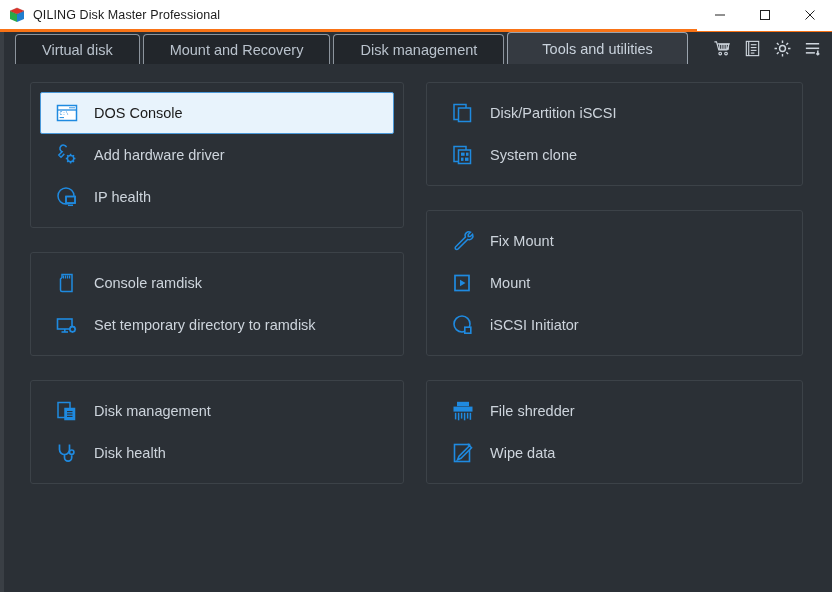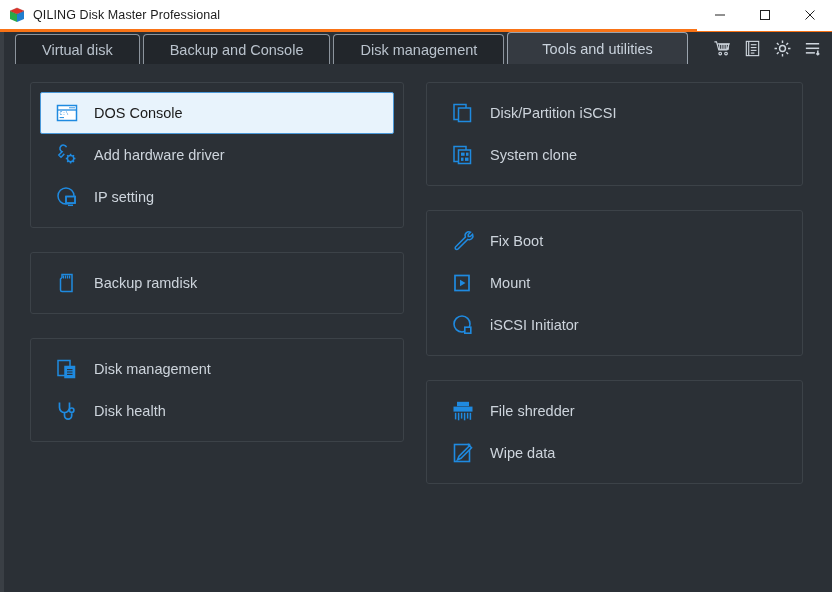--- a/index.html
+++ b/index.html
@@ -203,21 +203,21 @@
       </div>
     </div>
   </div>
 
   <div class="tabbar">
     <div class="tabs">
       <div class="tab">
         <span>Virtual disk</span>
       </div>
       <div class="tab">
-        <span>Backup and Console</span>
+        <span>Mount and Recovery</span>
       </div>
       <div class="tab">
         <span>Disk management</span>
       </div>
       <div class="tab active tab-tools">
         <span>Tools and utilities</span>
       </div>
     </div>
 
     <div class="toolbar-icons">
@@ -302,39 +302,51 @@
 
         <div class="item">
           <span class="ico">
             <svg width="24" height="24" viewBox="0 0 24 24" fill="none" stroke="#1f8ae0" stroke-width="1.5">
               <circle cx="11" cy="11" r="8"></circle>
               <rect x="11" y="11.5" width="9" height="6.6" fill="#2b3036"></rect>
               <rect x="11" y="11.5" width="9" height="6.6"></rect>
               <line x1="13" y1="20.3" x2="18" y2="20.3"></line>
             </svg>
           </span>
-          <span class="item-label">IP setting</span>
+          <span class="item-label">IP health</span>
         </div>
       </div>
 
       <div class="group">
         <div class="item">
           <span class="ico">
             <svg width="24" height="24" viewBox="0 0 24 24" fill="none" stroke="#1f8ae0" stroke-width="1.5">
               <path d="M7 3.5h10v17H7a1.5 1.5 0 0 1-1.5-1.5V8l1.5-1.5z"></path>
               <line x1="8.6" y1="4.6" x2="8.6" y2="7.6" stroke-width="1.2"></line>
               <line x1="10.6" y1="4.6" x2="10.6" y2="7.6" stroke-width="1.2"></line>
               <line x1="12.6" y1="4.6" x2="12.6" y2="7.6" stroke-width="1.2"></line>
               <line x1="14.6" y1="4.6" x2="14.6" y2="7.6" stroke-width="1.2"></line>
             </svg>
           </span>
-          <span class="item-label">Backup ramdisk</span>
-        </div>
-
-
+          <span class="item-label">Console ramdisk</span>
+        </div>
+
+
+        <div class="item">
+          <span class="ico">
+            <svg width="24" height="24" viewBox="0 0 24 24" fill="none" stroke="#1f8ae0" stroke-width="1.6">
+              <rect x="2.5" y="6" width="14.5" height="10"></rect>
+              <line x1="6.5" y1="19" x2="13" y2="19"></line>
+              <line x1="9.8" y1="16" x2="9.8" y2="19"></line>
+              <circle cx="17.5" cy="16.2" r="2.6" fill="#2b3036"></circle>
+              <path d="M17.5 12.6v1.1M17.5 18.7v1.1M13.9 16.2h1.1M20 16.2h1.1M15 13.7l.8.8M19.2 17.9l.8.8M20 13.7l-.8.8M15.8 17.9l-.8.8" stroke-width="1.3"></path>
+            </svg>
+          </span>
+          <span class="item-label">Set temporary directory to ramdisk</span>
+        </div>
       </div>
 
       <div class="group">
         <div class="item">
           <span class="ico">
             <svg width="24" height="24" viewBox="0 0 24 24" fill="none" stroke="#1f8ae0" stroke-width="1.5">
               <rect x="3" y="3.5" width="12" height="15"></rect>
               <path d="M10 9.5h9.5v11H10z" fill="#1f8ae0" stroke="none"></path>
               <path d="M10 9.5h9.5v11H10z"></path>
               <line x1="12" y1="12.6" x2="17.5" y2="12.6" stroke="#2b3036" stroke-width="1.1"></line>
@@ -386,21 +398,21 @@
         </div>
       </div>
 
       <div class="group">
         <div class="item">
           <span class="ico">
             <svg width="24" height="24" viewBox="0 0 24 24" fill="none" stroke="#1f8ae0" stroke-width="1.5">
               <path d="M19.5 3.2a3.8 3.8 0 0 0-5.1 4.9l-9.7 9.7a1.6 1.6 0 0 0 0 2.3 1.6 1.6 0 0 0 2.3 0l9.7-9.7a3.8 3.8 0 0 0 4.9-5.1l-2.3 2.3-2-.1-.1-2z"></path>
             </svg>
           </span>
-          <span class="item-label">Fix Boot</span>
+          <span class="item-label">Fix Mount</span>
         </div>
 
         <div class="item">
           <span class="ico">
             <svg width="24" height="24" viewBox="0 0 24 24" fill="none" stroke="#1f8ae0" stroke-width="1.7">
               <rect x="4" y="4.5" width="14" height="15"></rect>
               <polygon points="9,8.8 14.5,12 9,15.2" fill="#1f8ae0" stroke="none"></polygon>
             </svg>
           </span>
           <span class="item-label">Mount</span>

